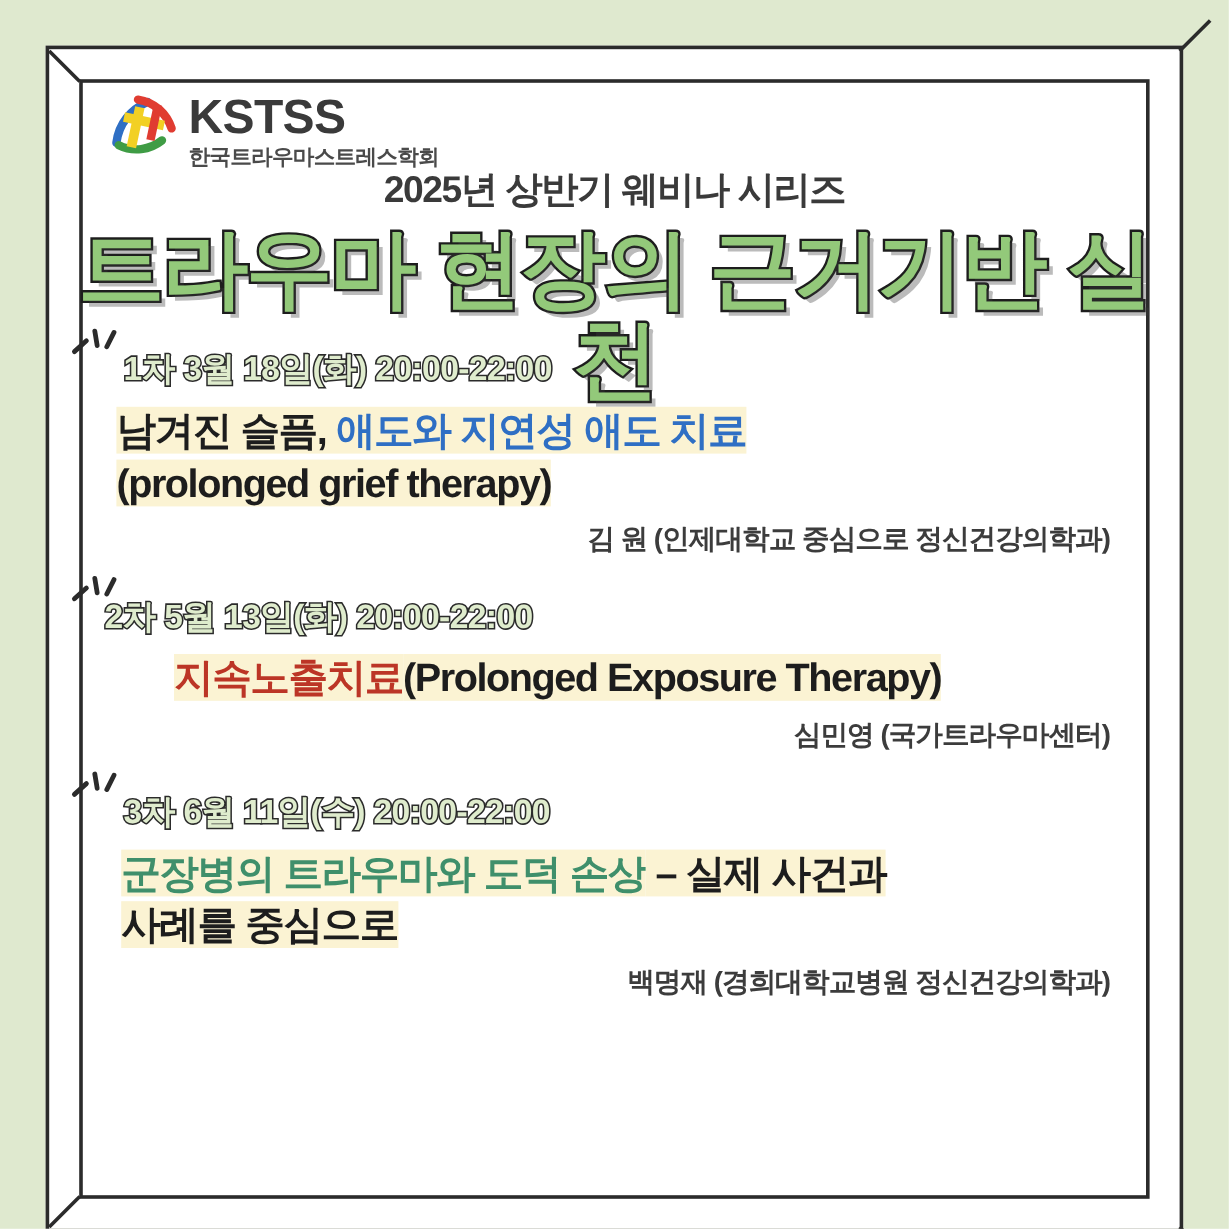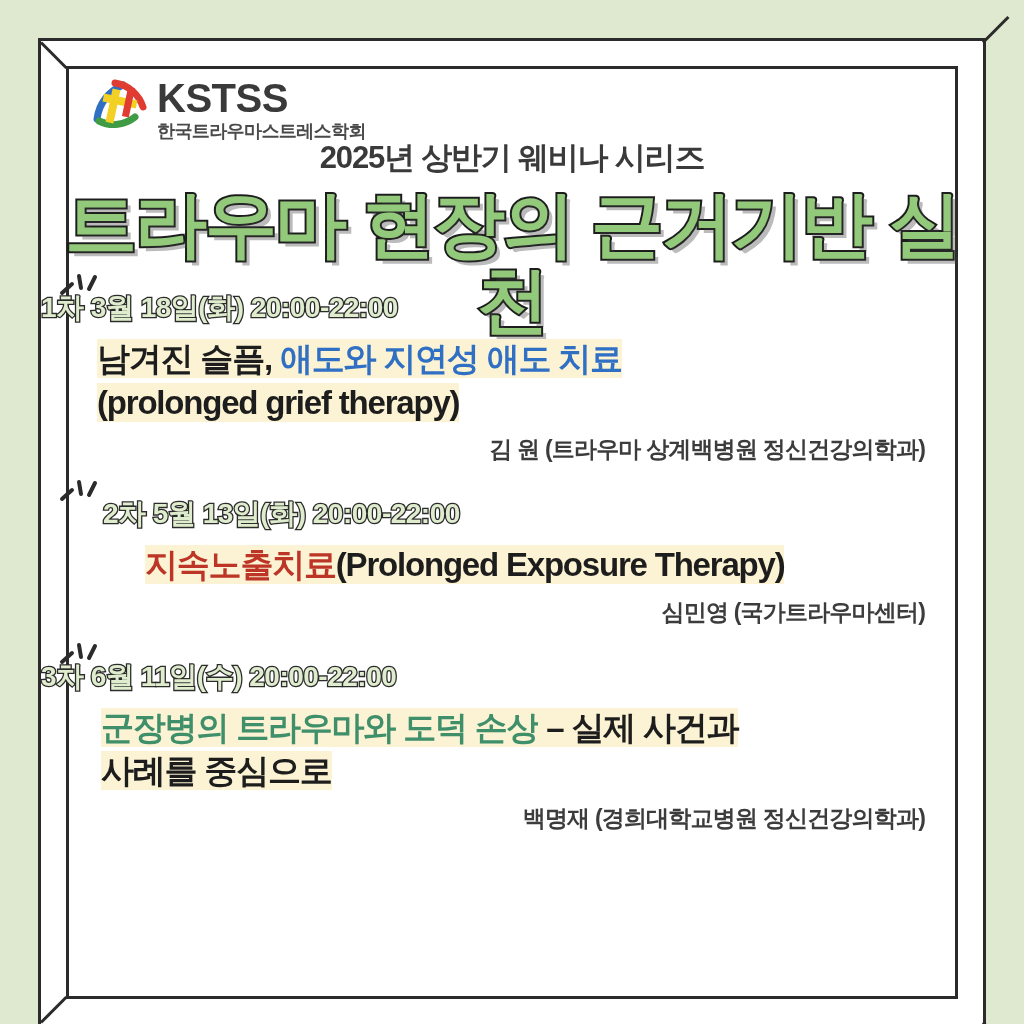--- a/index.html
+++ b/index.html
@@ -117,20 +117,21 @@
   #sessions {
     position: absolute;
     left: 0; right: 0;
     top: 248px;
   }
   .session { position: relative; }
   .session + .session { margin-top: 30px; }
 
   .session-meta-row {
     position: relative;
+    padding-left: 62px;
     height: 42px;
   }
   .sparkle {
     position: absolute;
     left: 18px;
     top: -16px;
     width: 48px;
     height: 30px;
   }
   .session-meta {
@@ -174,21 +175,21 @@
     text-align: right;
     font-size: 23px;
     font-weight: 700;
     color: #3c3c3c;
     letter-spacing: -0.8px;
     font-family: "Liberation Sans", "DejaVu Sans", sans-serif;
   }
 
   
   #session-1 .session-title-block { padding-left: 56px; }
-  #session-2 .session-meta-row    { padding-left: 62px; }
+  #session-2 .session-meta-row    { padding-left: 46px; }
   #session-2 .session-title-block { padding-left: 104px; }
   #session-3 .session-title-block { padding-left: 60px; }
 </style>
 </head>
 <body>
 
 <div id="poster-frame">
   <div id="frame-inner"></div>
   <div class="miter tl"></div>
   <div class="miter tr"></div>
@@ -223,21 +224,21 @@
         <div class="session" id="session-1">
           <div class="session-meta-row"><span class="sparkle"><svg viewBox="0 0 48 30" width="48" height="30" aria-hidden="true">
                 <path d="M3 20 L13 11" stroke="#2b2b2b" stroke-width="4" stroke-linecap="round"></path>
                 <path d="M20 3 L22 15" stroke="#2b2b2b" stroke-width="4" stroke-linecap="round"></path>
                 <path d="M36 4 L30 16" stroke="#2b2b2b" stroke-width="4" stroke-linecap="round"></path>
               </svg></span><span class="session-meta">1차  3월 18일(화)  20:00-22:00</span></div>
           <div class="session-title-block">
             <div class="title-line"><span class="hl seg-dark">남겨진 슬픔, </span><span class="hl seg-blue">애도와 지연성 애도 치료</span></div>
             <div class="title-line"><span class="hl seg-dark">(prolonged grief therapy)</span></div>
           </div>
-          <div class="speaker-line">김 원 (트라우마 상계백병원 정신건강의학과)</div>
+          <div class="speaker-line">김 원 (인제대학교 중심으로 정신건강의학과)</div>
         </div>
         <div class="session" id="session-2">
           <div class="session-meta-row"><span class="sparkle"><svg viewBox="0 0 48 30" width="48" height="30" aria-hidden="true">
                 <path d="M3 20 L13 11" stroke="#2b2b2b" stroke-width="4" stroke-linecap="round"></path>
                 <path d="M20 3 L22 15" stroke="#2b2b2b" stroke-width="4" stroke-linecap="round"></path>
                 <path d="M36 4 L30 16" stroke="#2b2b2b" stroke-width="4" stroke-linecap="round"></path>
               </svg></span><span class="session-meta">2차  5월 13일(화) 20:00-22:00</span></div>
           <div class="session-title-block">
             <div class="title-line"><span class="hl seg-red">지속노출치료</span><span class="hl seg-dark">(Prolonged Exposure Therapy)</span></div>
           </div>

